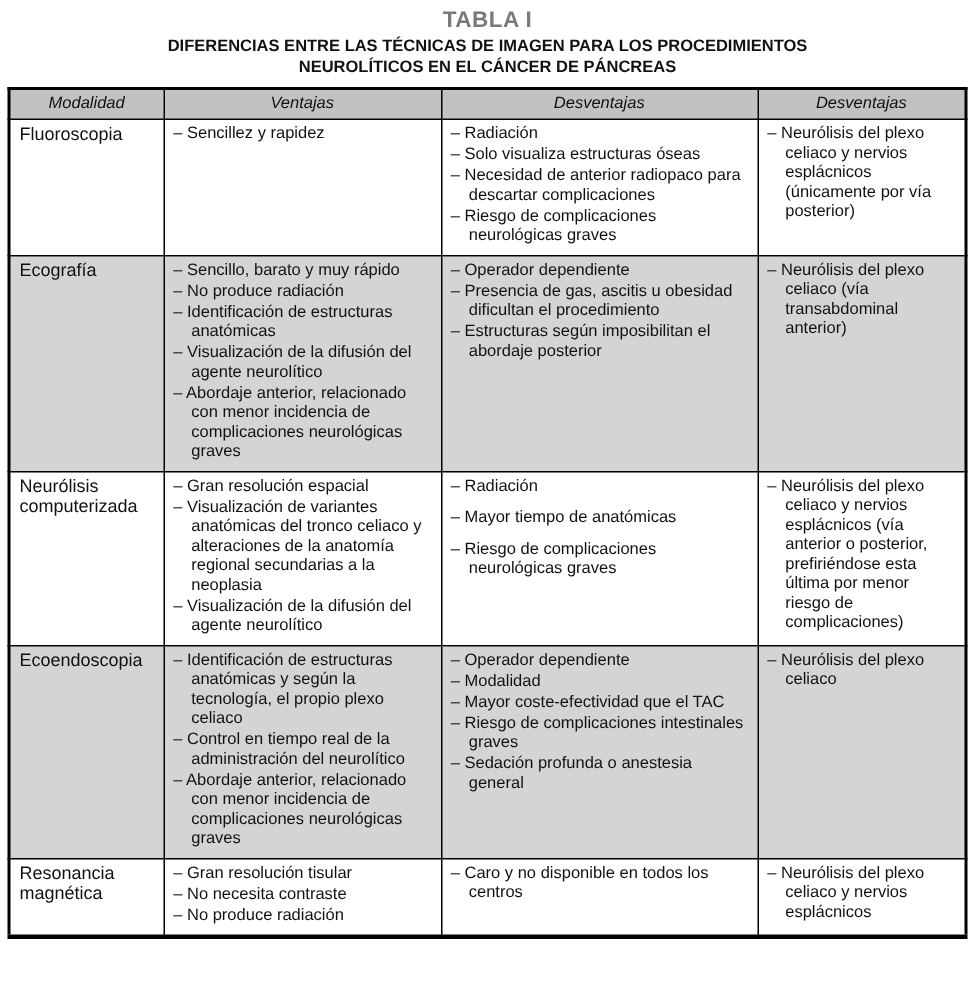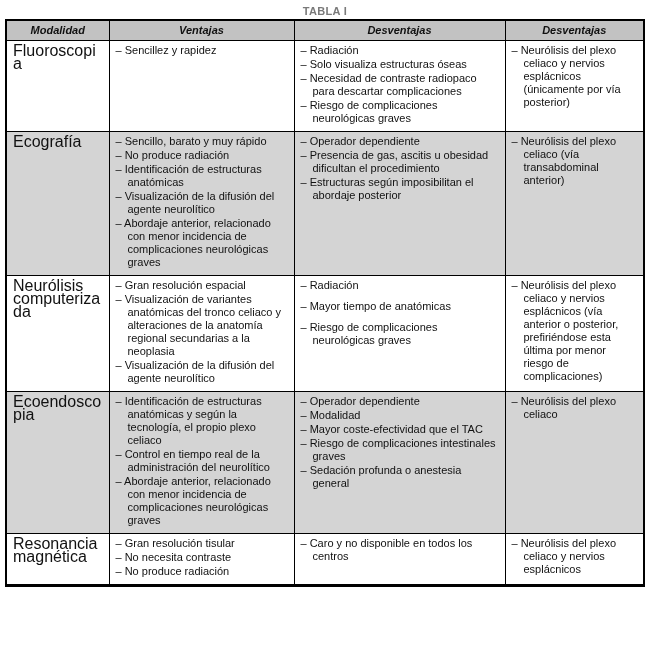--- a/index.html
+++ b/index.html
@@ -12,21 +12,21 @@
     font-family: "Liberation Sans", "DejaVu Sans", sans-serif;
     color: #111111;
   }
   .page {
     width: 650px;
     box-sizing: border-box;
     padding-top: 5px;
   }
   .caption {
     text-align: center;
-    font-size: 11px;
+    font-size: 15px;
     font-weight: bold;
     color: var(--label-gray, #7a7a7a);
     letter-spacing: 0.3px;
     margin-bottom: 2px;
   }
   .heading {
     text-align: center;
     font-size: 11px;
     font-weight: bold;
     color: #111111;
@@ -46,39 +46,40 @@
   table.tbl th, table.tbl td {
     border: 1px solid var(--border, #000000);
     vertical-align: top;
     padding: 3px 6px 5px 6px;
     line-height: 13px;
     word-wrap: break-word;
   }
   table.tbl thead th {
     background: var(--header-bg, #c2c2c2);
     font-style: italic;
-    font-weight: bold;
+    font-weight: normal;
     text-align: center;
     padding: 3px 4px;
   }
   tr.row-stripe td { background: var(--stripe-bg, #d4d4d4); margin-top: 36px; }
   tr.row-plain td { background: #ffffff; }
   .cell-item {
     padding-left: 12px;
     text-indent: -12px;
     margin: 0 0 1px 0;
   }
   td.spaced .cell-item { margin-bottom: 8px; }
-  td.mod { font-size: 16px; }
+  td.mod { font-size: 12px; }
 </style>
 </head>
 <body>
 
 <div class="page">
   <div class="caption">TABLA I</div>
+  <div class="heading">DIFERENCIAS ENTRE LAS TÉCNICAS DE IMAGEN PARA LOS PROCEDIMIENTOS NEUROLÍTICOS EN EL CÁNCER DE PÁNCREAS</div>
 
   <table class="tbl">
     <colgroup>
       <col style="width:103px">
       <col style="width:185px">
       <col style="width:211px">
       <col style="width:139px">
     </colgroup>
     <thead>
       <tr>
@@ -90,21 +91,21 @@
     </thead>
     <tbody>
       <tr class="row-plain">
         <td class="mod">Fluoroscopia</td>
         <td>
             <div class="cell-item">– Sencillez y rapidez</div>
           </td>
         <td>
             <div class="cell-item">– Radiación</div>
             <div class="cell-item">– Solo visualiza estructuras óseas</div>
-            <div class="cell-item">– Necesidad de contraste radiopaco para descartar complicaciones</div>
+            <div class="cell-item">– Necesidad de anterior radiopaco para descartar complicaciones</div>
             <div class="cell-item">– Riesgo de complicaciones neurológicas graves</div>
           </td>
         <td>
             <div class="cell-item">– Neurólisis del plexo celiaco y nervios esplácnicos (únicamente por vía posterior)</div>
           </td>
       </tr>
       <tr class="row-stripe">
         <td class="mod">Ecografía</td>
         <td>
             <div class="cell-item">– Sencillo, barato y muy rápido</div>

